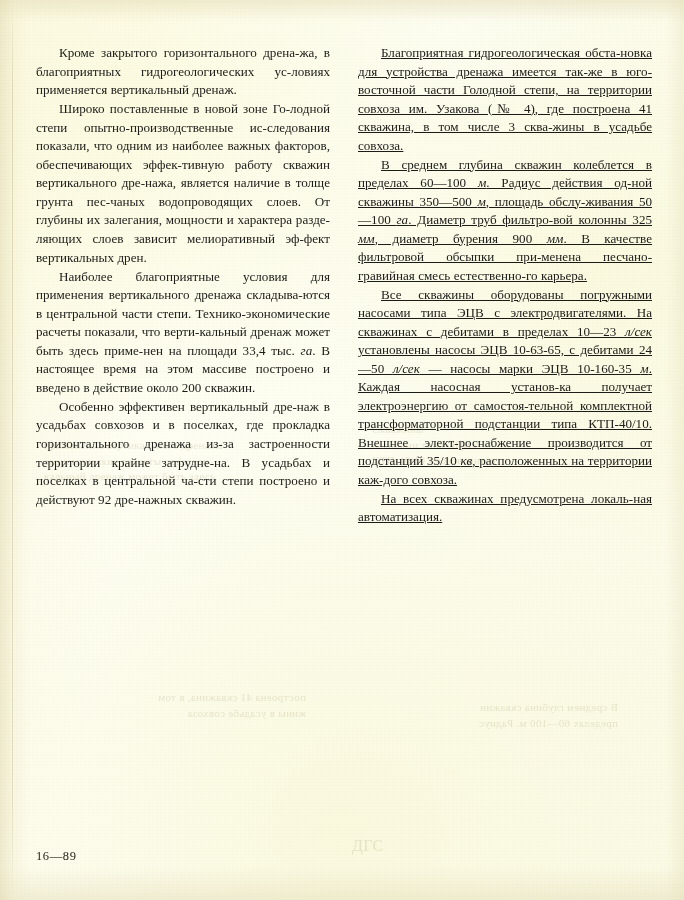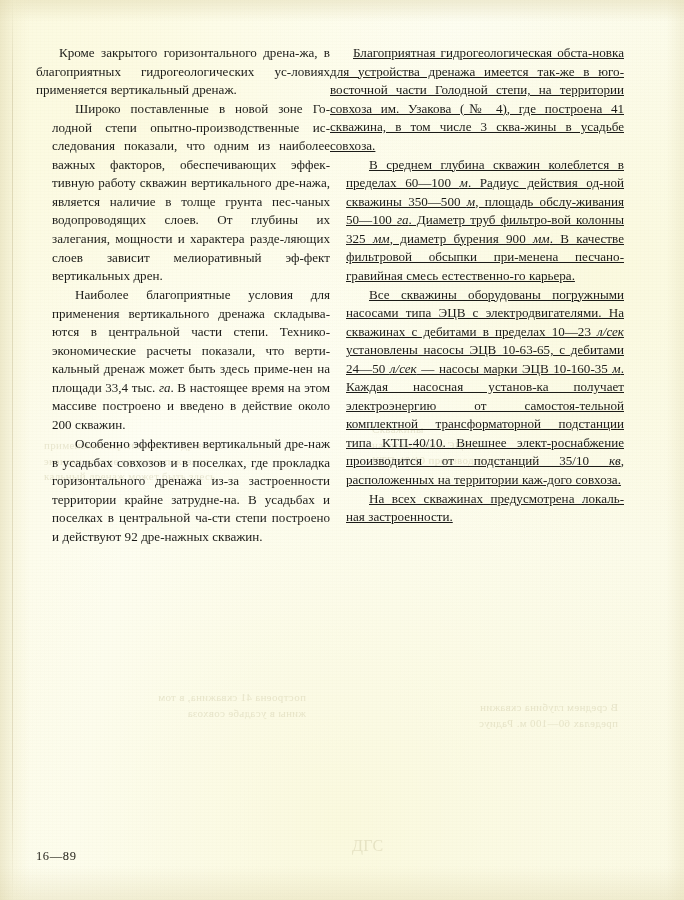--- a/index.html
+++ b/index.html
@@ -85,33 +85,34 @@
   .bleed-d { left: 368px; top: 700px; width: 250px; transform: scaleX(-1); }
   .bleed-e { left: 352px; top: 838px; width: 120px; font-size: 16px; }
 
   
   .columns {
     position: absolute;
     top: 44px;
     left: 36px;
     width: 616px;
     display: flex;
+    gap: 28px;
   }
   .col { width: 294px; }
 
   p.para {
     margin: 0;
     font-size: 13.1px;
     line-height: 18.55px;
     text-align: justify;
     text-indent: 23px;
     hyphens: manual;
     word-spacing: 0.2px;
   }
-  p.para + p.para { margin-top: 0.5px; margin-left: 16px; }
+  p.para + p.para { margin-top: 0.5px; }
 
   .col-right p.para { line-height: 18.5px; text-decoration: underline; }
 
   i { font-style: italic; }
 
   
   .folio {
     position: absolute;
     left: 36px;
     top: 849px;
@@ -161,21 +162,21 @@
       <p class="para">Кроме закрытого горизонтального дрена­-жа, в благоприятных гидрогеологических ус­-ловиях применяется вертикальный дренаж.</p>
       <p class="para">Широко поставленные в новой зоне Го­-лодной степи опытно­-производственные ис­-следования показали, что одним из наиболее важных факторов, обеспечивающих эффек­-тивную работу скважин вертикального дре­-нажа, является наличие в толще грунта пес­-чаных водопроводящих слоев. От глубины их залегания, мощности и характера разде­-ляющих слоев зависит мелиоративный эф­-фект вертикальных дрен.</p>
       <p class="para">Наиболее благоприятные условия для применения вертикального дренажа складыва­-ются в центральной части степи. Технико­-экономические расчеты показали, что верти­-кальный дренаж может быть здесь приме­-нен на площади 33,4 тыс. <i>га</i>. В настоящее время на этом массиве построено и введено в действие около 200 скважин.</p>
       <p class="para">Особенно эффективен вертикальный дре­-наж в усадьбах совхозов и в поселках, где прокладка горизонтального дренажа из­-за застроенности территории крайне затрудне­-на. В усадьбах и поселках в центральной ча­-сти степи построено и действуют 92 дре­-нажных скважин.</p>
     </div>
 
     <div class="col col-right">
       <p class="para">Благоприятная гидрогеологическая обста­-новка для устройства дренажа имеется так­-же в юго­-восточной части Голодной степи, на территории совхоза им. Узакова (№ 4), где построена 41 скважина, в том числе 3 сква­-жины в усадьбе совхоза.</p>
       <p class="para">В среднем глубина скважин колеблется в пределах 60—100 <i>м</i>. Радиус действия од­-ной скважины 350—500 <i>м</i>, площадь обслу­-живания 50—100 <i>га</i>. Диаметр труб фильтро­-вой колонны 325 <i>мм</i>, диаметр бурения 900 <i>мм</i>. В качестве фильтровой обсыпки при­-менена песчано­-гравийная смесь естественно­-го карьера.</p>
       <p class="para">Все скважины оборудованы погружными насосами типа ЭЦВ с электродвигателями. На скважинах с дебитами в пределах 10—23 <i>л/сек</i> установлены насосы ЭЦВ 10-63-65, с дебитами 24—50 <i>л/сек</i> — насосы марки ЭЦВ 10-160-35 <i>м</i>. Каждая насосная установ­-ка получает электроэнергию от самостоя­-тельной комплектной трансформаторной подстанции типа КТП-40/10. Внешнее элект­-роснабжение производится от подстанций 35/10 <i>кв</i>, расположенных на территории каж­-дого совхоза.</p>
-      <p class="para">На всех скважинах предусмотрена локаль­-ная застроенности.</p>
+      <p class="para">На всех скважинах предусмотрена локаль­-ная автоматизация.</p>
     </div>
 
   </div>
 
   <div class="folio">16—89</div>
 
   <div class="grain"></div>
 </div>
 
 </body></html>

